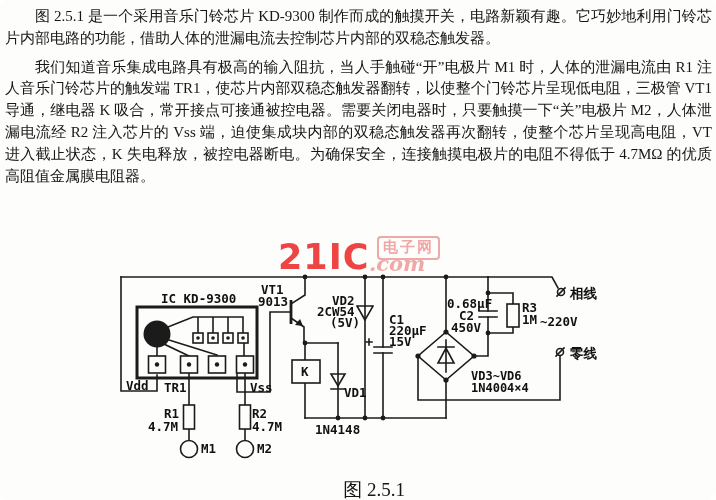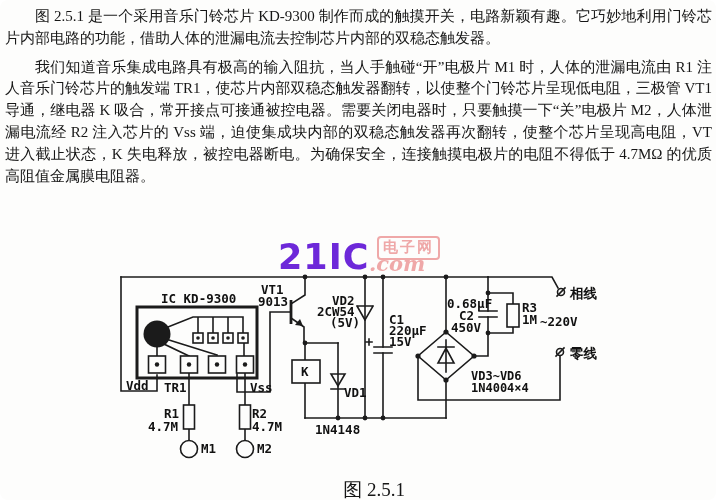--- a/index.html
+++ b/index.html
@@ -4,21 +4,21 @@
 <style>
   html,body{margin:0;padding:0;background:#ffffff;}
   .page{position:relative;width:716px;height:500px;background:#fdfdfc;overflow:hidden;
         font-family:"Liberation Serif",serif;color:#141414;border-radius:8px;}
   .bodytext{position:absolute;left:5px;top:6px;width:707px;
         font-size:15px;line-height:21.8px;text-align:justify;color:#161616;}
   .bodytext p{margin:0 0 7px 0;text-indent:2em;}
   
   .wm-big{position:absolute;left:278px;top:237px;
         font-family:"DejaVu Sans",sans-serif;font-weight:bold;font-size:35px;
-        letter-spacing:1px;color:#6d28d9;}
+        letter-spacing:1px;color:#ef4444;}
   .wm-box{position:absolute;left:377px;top:236px;border:2px solid #efa8a8;border-radius:4px;
         padding:0px 4px 1px 4px;font-family:"DejaVu Sans",sans-serif;font-weight:bold;
         font-size:15px;letter-spacing:2px;color:#efa8a8;}
   .wm-com{position:absolute;left:369px;top:251px;
         font-family:"DejaVu Serif",serif;font-style:italic;font-weight:bold;
         font-size:21px;color:#efa8a8;}
   .schem{position:absolute;left:0;top:0;width:716px;height:500px;}
   .caption{position:absolute;left:16px;top:477px;width:716px;text-align:center;
         font-size:19px;font-weight:normal;color:#161616;}
   

